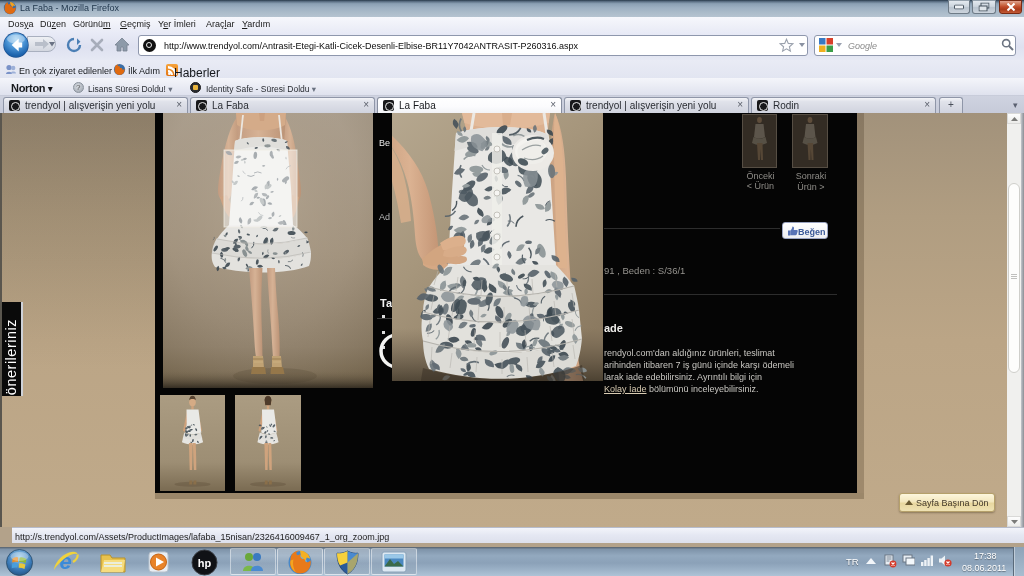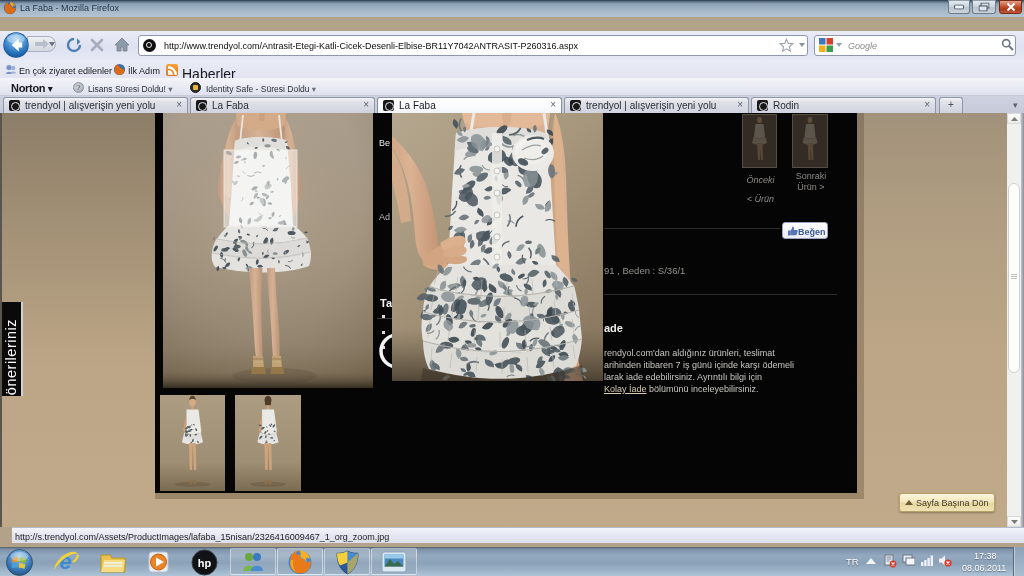--- a/index.html
+++ b/index.html
@@ -69,20 +69,29 @@
         <rect x="2.5" y="0.5" width="8" height="5" fill="none" stroke="#46525e"></rect>
         <rect x="0.5" y="3.5" width="8" height="5" fill="#dfe5ea" stroke="#46525e"></rect>
       </svg>
     </div>
   <div class="abs winbtn" style="left:999px;width:23px;background:linear-gradient(180deg,#dfa28e 0%,#cc6f4c 30%,#bf4a28 50%,#a83b1a 70%,#c35a36 100%);border-color:#7a2a12">
       <svg class="g" width="9" height="9" viewBox="0 0 9 9">
         <path d="M1 1 L8 8 M8 1 L1 8" stroke="#fff" stroke-width="2"></path>
       </svg>
     </div>
 
+  <div class="abs" id="menubar">
+    <span style="left:8px">Dos<u>y</u>a</span>
+      <span style="left:40px">Dü<u>z</u>en</span>
+      <span style="left:73px">Görünü<u>m</u></span>
+      <span style="left:120px"><u>G</u>eçmiş</span>
+      <span style="left:158px">Y<u>e</u>r İmleri</span>
+      <span style="left:206px">Araç<u>l</u>ar</span>
+      <span style="left:242px"><u>Y</u>ardım</span>
+  </div>
 
   <div class="abs" id="navbar"></div>
   <div class="abs" style="left:27px;top:36px;width:29px;height:16px;background:linear-gradient(180deg,#eef0f4,#d3d7e0);border:1px solid #a9b0bf;border-radius:0 9px 9px 0;"></div>
   <svg class="abs" style="left:33px;top:39px" width="20" height="10" viewBox="0 0 20 10">
       <path d="M2 3 h8 v-3 l6 5 -6 5 v-3 h-8 z" fill="#b9bfca"></path>
     </svg>
   <svg class="abs" style="left:49px;top:42px" width="7" height="5">
       <path d="M0 0 h6 l-3 4.5 z" fill="#6a7284"></path>
     </svg>
   <svg class="abs" style="left:2px;top:31px" width="28" height="28" viewBox="0 0 28 28">
@@ -149,21 +158,21 @@
   <svg class="abs" style="left:113px;top:63px" width="13" height="13" viewBox="0 0 14 14">
       <circle cx="7" cy="7" r="6" fill="#3b6ea5"></circle>
       <path d="M7 1.2 C3.4 1.2 1.6 4 1.9 6.4 C1 8.8 3.2 12.8 7 12.8 C10.8 12.8 12.9 9.4 12.4 6.1 C11 8 9.2 7.4 9.6 5.1 C8.2 6 6.7 5.1 7.1 2.7 C6.1 4 4.7 3.6 5.1 1.7 Z" fill="#e06a10"></path>
     </svg>
   <div class="abs" style="left:128px;top:66px;font-size:9px;color:#15181c;text-align:center;">İlk Adım</div>
   <div class="abs" style="left:166px;top:64px;width:12px;height:12px;border-radius:2px;background:linear-gradient(180deg,#f6a43c,#e17312);"></div>
   <svg class="abs" style="left:168px;top:66px" width="9" height="9" viewBox="0 0 9 9">
       <path d="M0 0 a9 9 0 0 1 9 9 h-2.4 a6.6 6.6 0 0 0-6.6-6.6 z M0 4 a5 5 0 0 1 5 5 h-2.4 a2.6 2.6 0 0 0-2.6-2.6 z" fill="#fff"></path>
       <circle cx="1.2" cy="7.8" r="1.2" fill="#fff"></circle>
     </svg>
-  <div class="abs" style="left:182px;top:66px;font-size:14px;color:#15181c;">Haberler</div>
+  <div class="abs" style="left:174px;top:66px;font-size:12px;color:#15181c;">Haberler</div>
 
   <div class="abs" id="ntbar"></div>
   <div class="abs" style="left:11px;top:82px;font-size:11px;font-weight:bold;color:#16181c;letter-spacing:-.3px;">Norton<span style="font-weight:normal;font-size:10px;">&nbsp;▾</span></div>
   <div class="abs" style="left:73px;top:82px;width:11px;height:11px;border-radius:50%;background:radial-gradient(circle at 40% 35%,#d8dce2,#9aa2ac);border:1px solid #8a929c;"></div>
   <div class="abs" style="left:76px;top:83px;font-size:8px;color:#555;">?</div>
   <div class="abs" style="left:88px;top:84px;font-size:8.5px;color:#2a2d33;">Lisans Süresi Doldu! <span style="color:#6a7280">▾</span></div>
   <div class="abs" style="left:190px;top:82px;width:11px;height:11px;border-radius:50%;background:#2a2c30;border:1px solid #191a1c;"></div>
   <div class="abs" style="left:192.7px;top:84.5px;width:5.6px;height:5px;background:#e8b43c;border-radius:1px;"></div>
   <div class="abs" style="left:206px;top:84px;font-size:8.5px;color:#2a2d33;">Identity Safe - Süresi Doldu <span style="color:#6a7280">▾</span></div>
 
@@ -907,21 +916,21 @@
     <div class="abs" style="left:379px;top:52px;font-size:9px;color:#b9b9b9;margin-top:47px;">Ad</div>
     <div class="abs" style="left:382px;top:202px;width:3px;height:3px;background:#ddd;"></div>
     <div class="abs" style="left:382px;top:218px;width:3px;height:3px;background:#ddd;"></div>
     <div class="abs" style="left:382px;top:233px;width:3px;height:3px;background:#ddd;"></div>
     <div class="abs" style="left:380px;top:184px;font-size:11px;font-weight:bold;color:#f2f2f2;">Ta</div>
     <div class="abs" style="left:377px;top:205px;width:15px;height:1px;background:#3a3a3a;"></div>
     <svg class="abs" style="left:376px;top:218px" width="16" height="40" viewBox="0 0 16 40">
         <circle cx="21" cy="20" r="16" fill="none" stroke="#f4f4f2" stroke-width="3.5"></circle>
       </svg>
 
-    <div class="abs" style="left:744px;top:58px;width:33px;text-align:center;font-size:9px;color:#8f8d88;line-height:19px;font-style:italic;">Önceki<br>&lt; Ürün</div>
+    <div class="abs" style="left:744px;top:58px;width:33px;text-align:center;font-size:9px;color:#8f8d88;line-height:10px;">Önceki<br>&lt; Ürün</div>
     <div class="abs" style="left:793px;top:58px;width:36px;text-align:center;font-size:9px;color:#8f8d88;line-height:11px;">Sonraki<br>Ürün &gt;</div>
     <div class="abs" style="left:604px;top:115px;width:176px;height:1px;background:#2d2d2d;"></div>
     <div class="abs" style="left:782px;top:109px;width:46px;height:17px;background:linear-gradient(180deg,#fefefe,#edeef2);border:1px solid #9aa3c0;border-radius:3px;"></div>
     <svg class="abs" style="left:787px;top:113px" width="11" height="10" viewBox="0 0 11 10">
         <path d="M1 4.5 h2.2 v5 H1 z M3.4 9.2 V4.6 C4.6 3.6 5.2 2.2 5.4 0.6 C6.6 0.6 7.2 1.4 7 2.8 L6.7 4 h3 c0.8 0 1.2 0.6 1 1.3 l-0.9 3 c-0.2 0.7 -0.7 1 -1.4 1 z" fill="#5873b5"></path>
       </svg>
     <div class="abs" style="left:798px;top:114px;font-size:9px;font-weight:bold;color:#3b5998;">Beğen</div>
     <div class="abs" style="left:604px;top:152px;font-size:9.5px;color:#96948f;">91 , Beden : S/36/1</div>
     <div class="abs" style="left:604px;top:181px;width:233px;height:1px;background:#2d2d2d;"></div>
     <div class="abs" style="left:604px;top:209px;font-size:11px;font-weight:bold;color:#f0efec;">ade</div>

